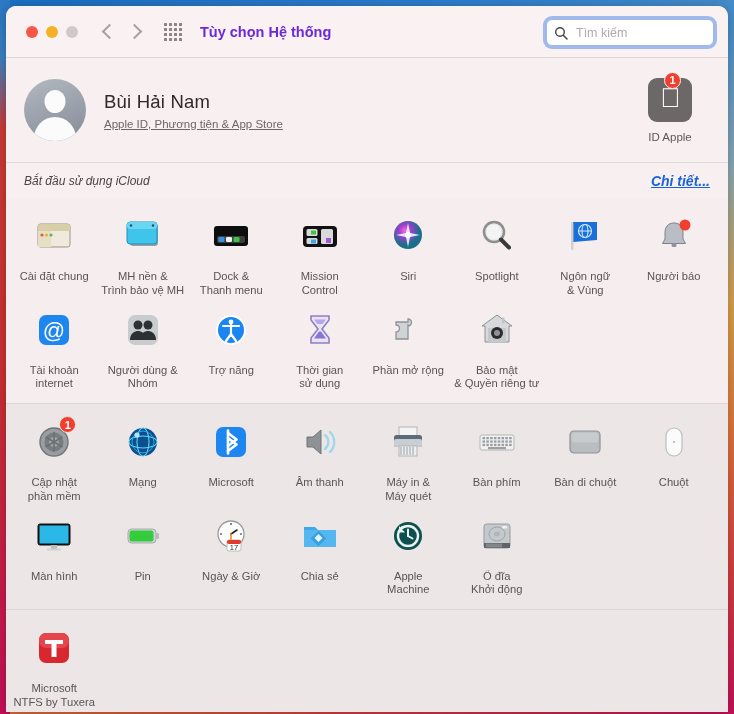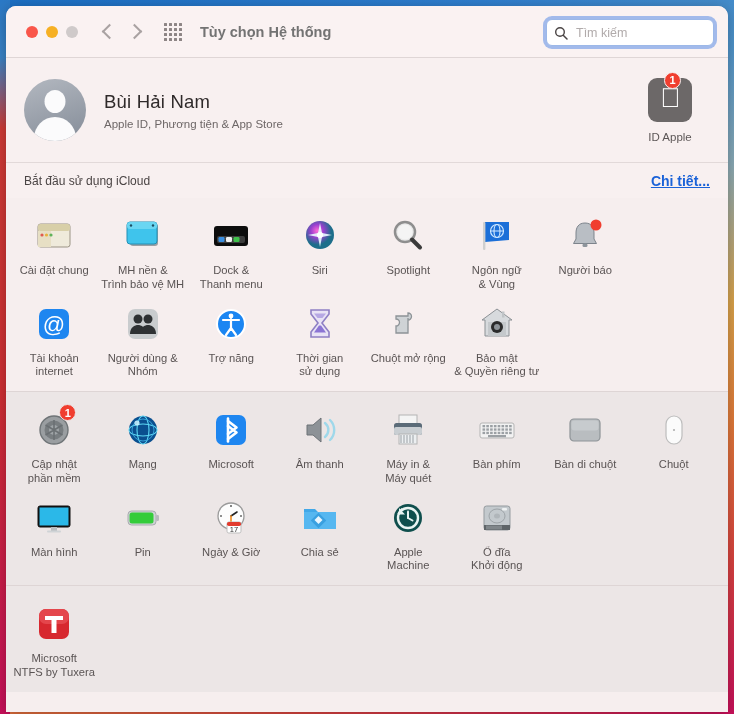--- a/index.html
+++ b/index.html
@@ -46,21 +46,21 @@
   .chev.left  { transform: rotate(-135deg); }
   .chev.right { transform: rotate(45deg); }
   #grid-icon {
     margin-left: 24px;
     display: grid; grid-template-columns: repeat(4,3px);
     grid-template-rows: repeat(4,3px); gap: 2px;
   }
   #grid-icon i { background: #8d8585; border-radius: 0.5px; }
   #win-title {
     margin-left: 18px;
-    font-size: 14.5px; font-weight: bold; color: #737373;
+    font-size: 14.5px; font-weight: bold; color: #6d28d9;
   }
   #search-wrap {
     position: absolute; right: 14px; top: 13px;
     width: 168px; height: 27px;
     border-radius: 6px;
     border: 1px solid #9cb8e8;
     background: #fff;
     box-shadow: 0 0 0 3px rgba(90,140,230,0.55);
     display: flex; align-items: center; padding: 0 7px;
   }
@@ -87,21 +87,21 @@
   #avatar .head {
     position: absolute; left: 50%; top: 11px; transform: translateX(-50%);
     width: 21px; height: 23px; border-radius: 50%; background: #fbfbfc;
   }
   #avatar .body {
     position: absolute; left: 50%; top: 38px; transform: translateX(-50%);
     width: 42px; height: 34px; border-radius: 21px 21px 0 0; background: #fbfbfc;
   }
   #acct-text { margin-left: 18px; }
   #acct-name { font-size: 18.5px; color: #2f2a2a; letter-spacing: .2px; }
-  #acct-sub { font-size: 11.5px; color: #6e6767; margin-top: 5px; }
+  #acct-sub { font-size: 11.5px; color: #6e6767; margin-top: 5px; text-decoration: underline; }
   #appleid-tile {
     margin-left: auto; text-align: center; position: relative;
     width: 80px;
   }
   #appleid-icon {
     width: 44px; height: 44px; margin: 0 auto;
     border-radius: 9px; background: #6c6868;
     display: flex; align-items: center; justify-content: center;
     position: relative;
   }
@@ -112,37 +112,38 @@
     display: flex; align-items: center; justify-content: center;
     border: 1.5px solid #f8f0f0;
   }
   #appleid-badge { top: -6px; right: 11px; }
   #appleid-label { font-size: 11.5px; color: #5d5757; margin-top: 9px; }
   
   #icloud-strip {
     height: 36px; display: flex; align-items: center;
     padding: 0 18px; background: #f8f0f0;
     border-top: 1px solid #e2d9d9;
+    font-style: italic;
   }
   #icloud-text { font-size: 12px; color: #4a4444; }
   #icloud-link { margin-left: auto; font-size: 14px; color: #1a62d8; font-weight: bold; }
   
   .pane { padding: 10px 4px 8px; }
   .pane.alt { background: #ece6e6; }
   .pane.main { background: #f6eeee; }
   .sep { height: 1px; background: #ded5d5; }
   .row { display: flex; }
   .cell {
     width: 88.5px; flex: 0 0 88.5px;
     display: flex; flex-direction: column; align-items: center;
     padding: 6px 0 4px;
   }
   .ico { width: 44px; height: 44px; position: relative; display:flex; align-items:center; justify-content:center; }
   .cap {
-    margin-top: 6px; font-size: 11.2px; color: #5a5454;
+    margin-top: 12px; font-size: 11.2px; color: #5a5454;
     text-align: center; line-height: 1.23; white-space: pre-line;
   }
   .ico .badge { top: -4px; right: 0px; border-color: transparent; }
   .pane.alt .ico .badge { border-color: #ece6e6; }
 </style>
 </head>
 <body>
 
 <div id="desktop-left"></div>
 
@@ -245,20 +246,35 @@
               <svg viewBox="0 0 44 44" width="44" height="44">
                 <rect x="5" y="12" width="34" height="20" rx="3" fill="#0d0d0d"></rect>
     <rect x="8" y="22" width="28" height="7" rx="2" fill="#3d3d3d"></rect>
     <rect x="9.5" y="23" width="6" height="5" rx="1.2" fill="#3b8fe0"></rect>
     <rect x="17" y="23" width="6" height="5" rx="1.2" fill="#f1f1f1"></rect>
     <rect x="24.5" y="23" width="6" height="5" rx="1.2" fill="#3fc04b"></rect>
               </svg>
             </div>
             <div class="cap">Dock &amp;
 Thanh menu</div>
+          </div>
+          <div class="cell">
+            <div class="ico">
+              <svg viewBox="0 0 44 44" width="44" height="44">
+                <rect x="5" y="12" width="34" height="21" rx="4" fill="#111"></rect>
+    <rect x="8.5" y="15" width="11" height="7" rx="1.5" fill="#d9d9d9"></rect>
+    <rect x="8.5" y="24" width="11" height="6" rx="1.5" fill="#d9d9d9"></rect>
+    <rect x="23" y="15" width="12" height="15" rx="1.5" fill="#d9d9d9"></rect>
+    <rect x="13" y="16.5" width="5" height="4" fill="#45c23f"></rect>
+    <rect x="13" y="25.5" width="5" height="4" fill="#3aa7e6"></rect>
+    <rect x="28" y="24" width="5" height="5" fill="#a259d6"></rect>
+              </svg>
+            </div>
+            <div class="cap">Mission
+Control</div>
           </div>
           <div class="cell">
             <div class="ico">
               <svg viewBox="0 0 44 44" width="44" height="44">
                 <defs>
                   <radialGradient id="sg" cx="40%" cy="35%">
       <stop offset="0%" stop-color="#ff6ad5"></stop>
                     <stop offset="45%" stop-color="#9b3fd0"></stop>
       <stop offset="100%" stop-color="#1d6e8a"></stop>
                   </radialGradient>
@@ -350,21 +366,21 @@
             <div class="cap">Thời gian
 sử dụng</div>
           </div>
           <div class="cell">
             <div class="ico">
               <svg viewBox="0 0 44 44" width="44" height="44">
                 <path d="M10 14 L22 14 L22 11 a3.5 3.5 0 1 1 0 7 L22 16 L22 31 L10 31 L10 24
       a3.5 3.5 0 1 0 0 -7 Z" fill="#cfd3d6" stroke="#8d9397" stroke-width="1.3"></path>
               </svg>
             </div>
-            <div class="cap">Chuột mở rộng</div>
+            <div class="cap">Phần mở rộng</div>
           </div>
           <div class="cell">
             <div class="ico">
               <svg viewBox="0 0 44 44" width="44" height="44">
                 <path d="M22 7 L37 18 L34 18 L34 34 L10 34 L10 18 L7 18 Z" fill="#d7dadd" stroke="#8c9195"></path>
     <rect x="13" y="20" width="18" height="14" fill="#c4c8cb"></rect>
     <circle cx="22" cy="25" r="6" fill="#2b2b2b"></circle>
     <circle cx="22" cy="25" r="3" fill="#8d9398"></circle>
     <rect x="27" y="9.5" width="2.5" height="6" fill="#bfc3c6"></rect>
               </svg>

